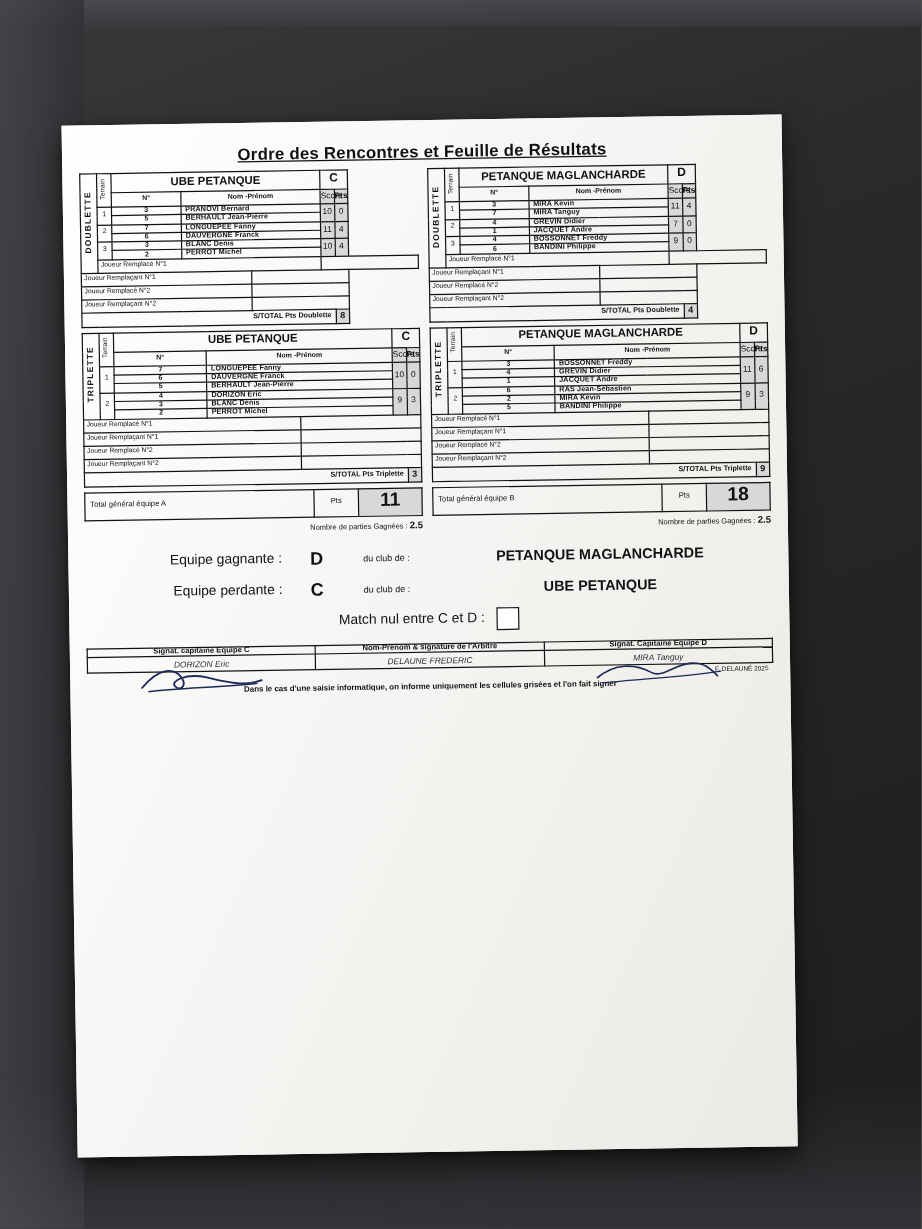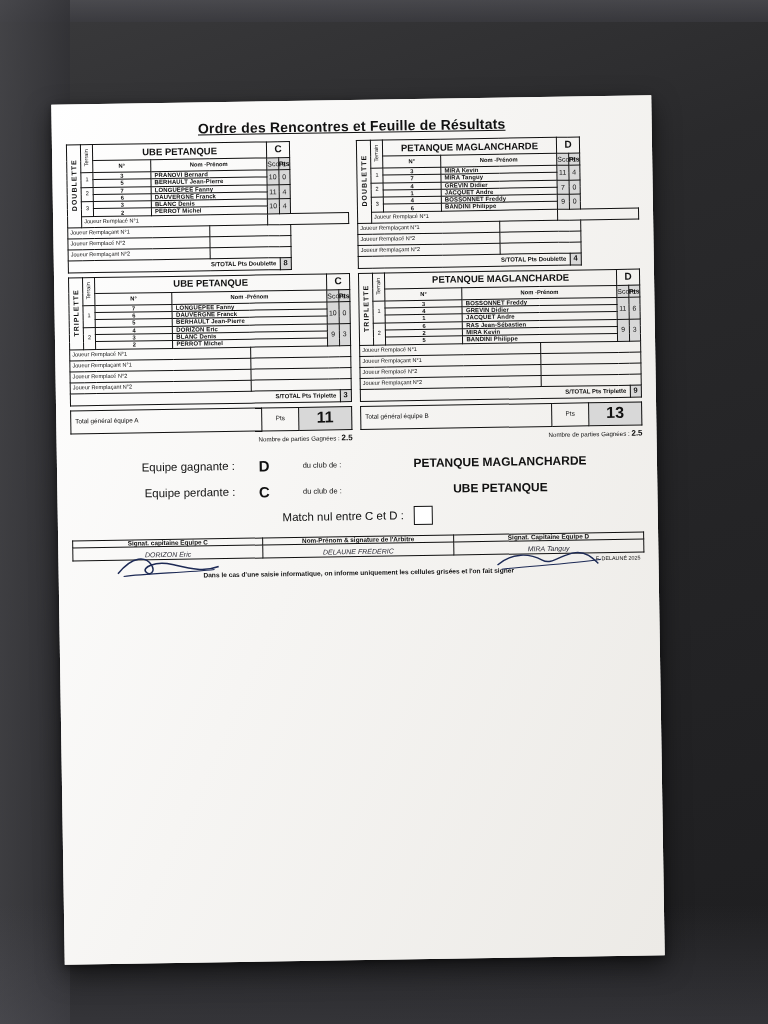--- a/index.html
+++ b/index.html
@@ -454,21 +454,21 @@
             <td class="subtot-val">9</td>
           </tr>
         </tbody>
           </table>
 
         <table>
           <tbody>
               <tr class="tot-row">
             <td class="tot-lbl">Total général équipe  B</td>
             <td class="tot-pts">Pts</td>
-            <td class="tot-val">13</td>
+            <td class="tot-val">18</td>
           </tr>
         </tbody>
           </table>
         <div class="parties">
           <span>Nombre de parties Gagnées :</span>
           <b>2.5</b>
         </div>
       </div>
     </div>
 

